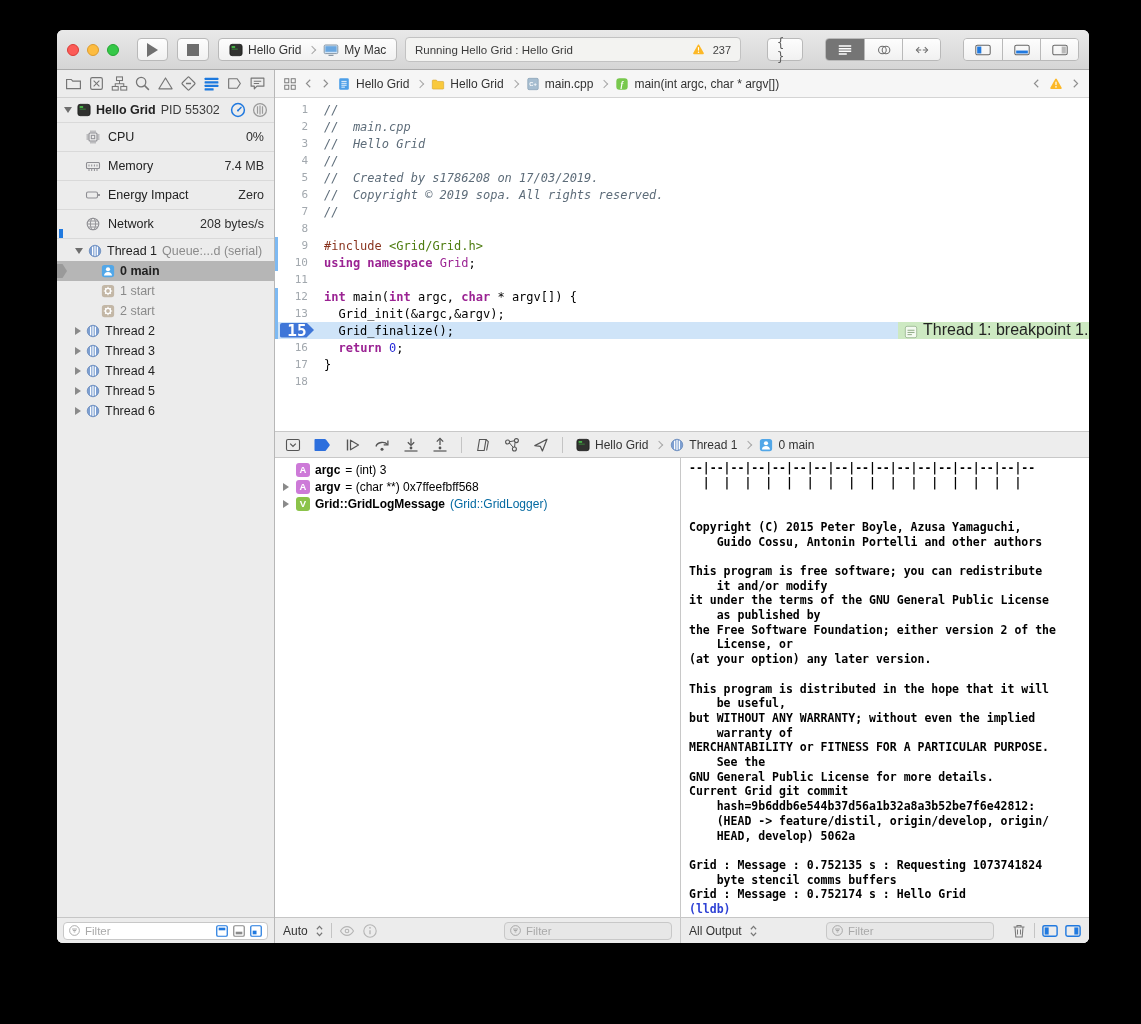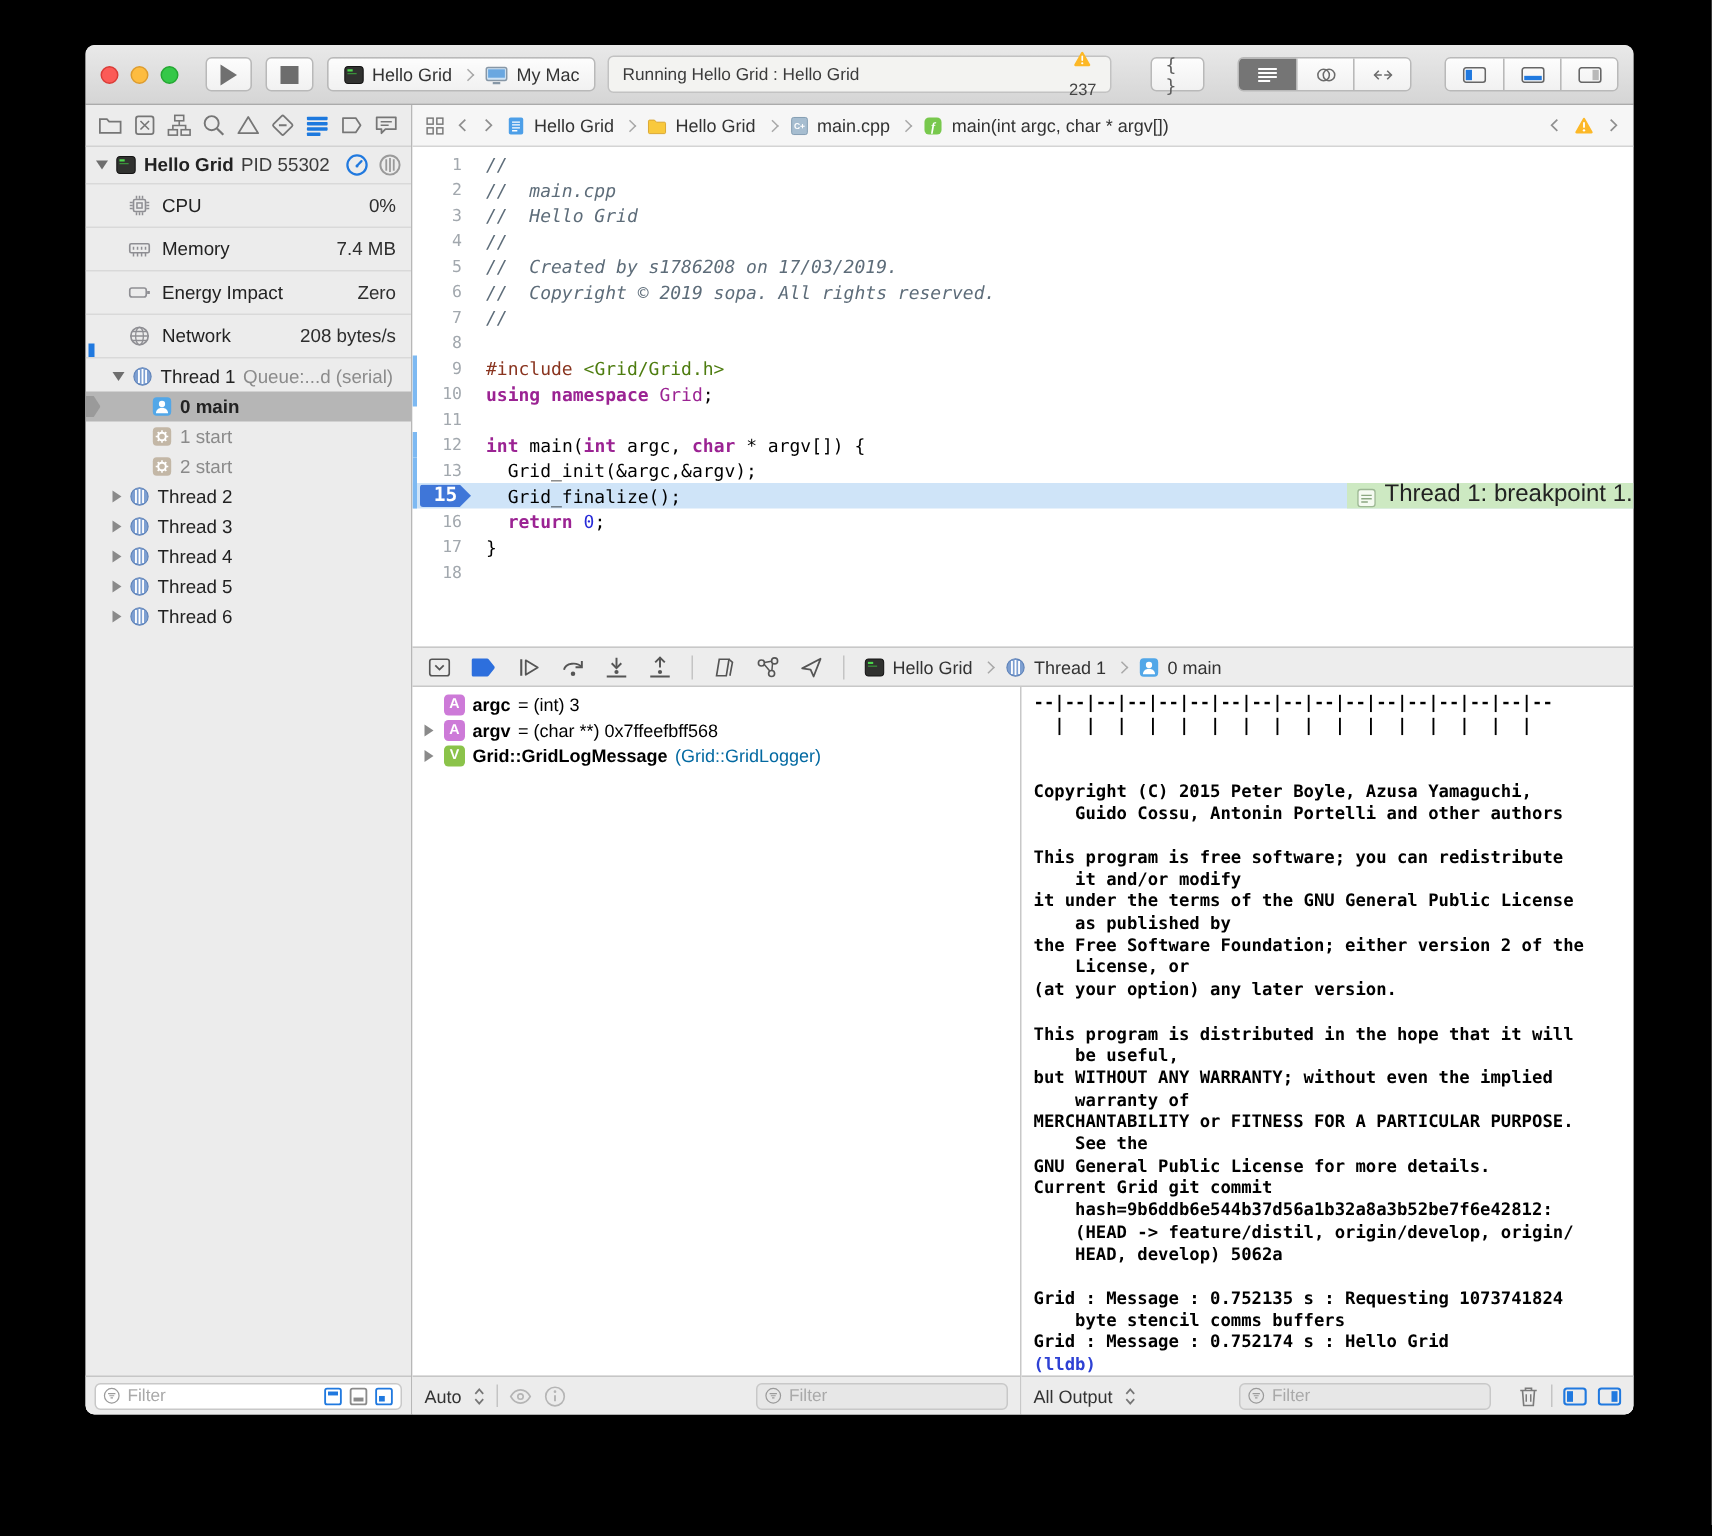--- a/index.html
+++ b/index.html
@@ -22,21 +22,21 @@
           color:#5e5e5e; font-size:12px; padding:0 9px; }
   .tbtn + .tbtn { margin-left:9px; }
   .play-glyph { width:0; height:0; border-left:11px solid #707070; border-top:7px solid transparent; border-bottom:7px solid transparent; }
   .stop-glyph { width:12px; height:12px; background:#6d6d6d; }
   .scheme { margin-left:14px; gap:5px; padding:0 10px; }
   .scheme .lbl { color:#333; }
   .crumb-sep { width:6px; height:6px; border-right:1.3px solid #a8a8a8; border-top:1.3px solid #a8a8a8; transform:rotate(45deg); margin:0 3px; flex:none; }
   .status { position:absolute; left:50%; transform:translateX(-50%); width:336px; height:25px;
             background:#f3f3f1; border:1px solid #c2c2c2; border-radius:4px; display:flex; align-items:center;
             padding:0 9px; font-size:11.5px; color:#3c3c3c; }
-  .status .warnbox { margin-left:auto; display:flex; align-items:center; gap:8px; color:#444; font-size:11px;flex-direction:column; }
+  .status .warnbox { margin-left:auto; display:flex; align-items:center; gap:8px; color:#444; font-size:11px; }
   .icon12 { width:13px; height:13px; flex:none; }
   .icon14 { width:14px; height:14px; flex:none; }
   .icon16 { width:16px; height:16px; flex:none; }
   .right-tools { margin-left:auto; display:flex; align-items:center; }
   .braces { font-family:"DejaVu Sans Mono", monospace; font-size:12px; width:36px; }
   .segmented { display:flex; margin-left:22px; border:1px solid #b9b9b9; border-radius:4px; overflow:hidden; height:23px; }
   .seg { width:38px; display:flex; align-items:center; justify-content:center; background:linear-gradient(#fdfdfd,#f1f1f1); color:#6b6b6b; }
   .seg + .seg { border-left:1px solid #b9b9b9; }
   .seg.active { background:#757575; color:#fff; }
   .panelgroup { display:flex; margin-left:22px; border:1px solid #b9b9b9; border-radius:4px; overflow:hidden; height:23px; }
@@ -95,21 +95,21 @@
   .code-text { padding-left:9px; color:#000; }
   .tok-c { color:#5d6c79; font-style:italic; }
   .tok-k { color:#9b2393; font-weight:bold; }
   .tok-k2 { color:#9b2393; }
   .tok-d { color:#89341f; }
   .tok-s { color:#4d7c0f; }
   .tok-t { color:#326d74; }
   .tok-g { color:#3e8da0; }
   .tok-n { color:#272ad8; }
   .code-line.bp-line { background:#cfe4f8; }
-  .bp-badge { display:inline-block; width:34px; height:15px; background:#3f76d8; color:#fff; font-size:13px; font-weight:bold;
+  .bp-badge { display:inline-block; width:34px; height:15px; background:#3f76d8; color:#fff; font-size:16px; font-weight:bold;
               line-height:15px; text-align:center; clip-path:polygon(0 0,78% 0,100% 50%,78% 100%,0 100%); border-radius:2px; }
   .bp-line .gutter { padding-right:0; text-align:left; padding-left:2px; }
   .line-spacer { flex:1; }
   .bp-annotation { width:191px; flex:none; height:100%; background:#cde9c2; display:flex; align-items:flex-end; gap:5px; padding:0 6px;
                    font-family:"Liberation Sans",sans-serif; font-size:16px; color:#222; }
   .annot-ic { width:14px; height:14px; flex:none; }
   .annot-ic svg { width:100%; height:100%; }
 
   
   .debugbar { height:27px; flex:none; background:#ededed; border-top:1px solid #c8c8c8; border-bottom:1px solid #c8c8c8;

